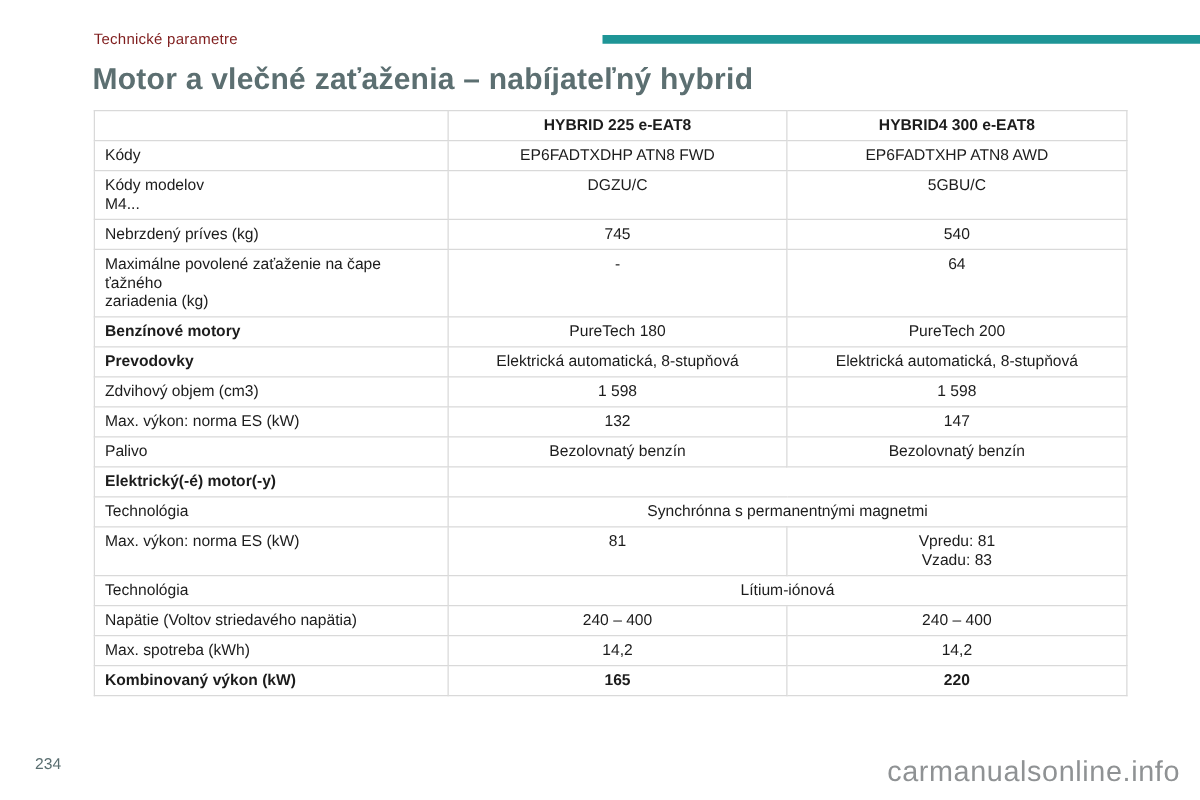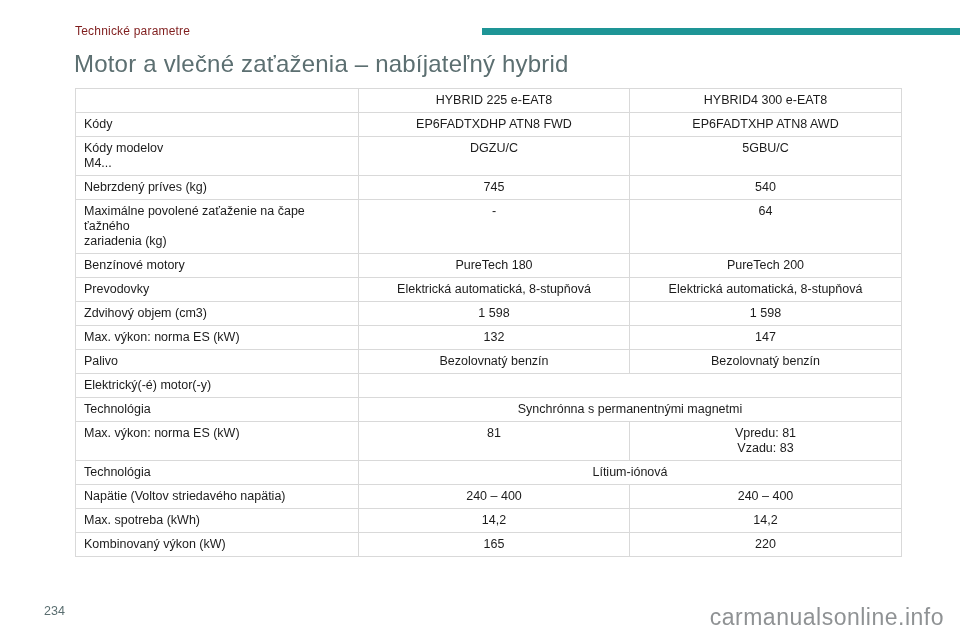--- a/index.html
+++ b/index.html
@@ -10,37 +10,37 @@
   }
   .breadcrumb{
     position:absolute;left:75px;top:24px;
     font-size:12px;color:#7f1d1d;letter-spacing:.2px;
   }
   .accent-bar{
     position:absolute;left:482px;top:28px;width:478px;height:7px;background:#1e9596;
   }
   .title{
     position:absolute;left:74px;top:50px;margin:0;
-    font-size:24px;font-weight:400;color:#5c6f71;letter-spacing:.2px;
+    font-size:24px;font-weight:700;color:#5c6f71;letter-spacing:.2px;
   }
   table.spec-table{
     position:absolute;left:75px;top:88px;width:826px;
     border-collapse:collapse;table-layout:fixed;
   }
   .spec-table td{
     border:1px solid #d9d9d9;
     font-size:12.5px;line-height:15px;color:#1c1c1c;
     padding:4px 8px;vertical-align:top;
     overflow:hidden;
   }
   .spec-table td.label{text-align:left;}
   .spec-table td.val{text-align:center;}
-  .spec-table .bold{font-weight:normal;margin-left:46px;}
+  .spec-table .bold{font-weight:bold;margin-left:46px;}
   .page-number{
-    position:absolute;left:44px;top:604px;
+    position:absolute;left:28px;top:604px;
     font-size:12.5px;color:#5a6e70;
   }
   .watermark{
     position:absolute;right:16px;top:604px;
     font-size:23px;color:#8f9294;letter-spacing:.5px;
   }
 </style>
 </head>
 <body>
 

